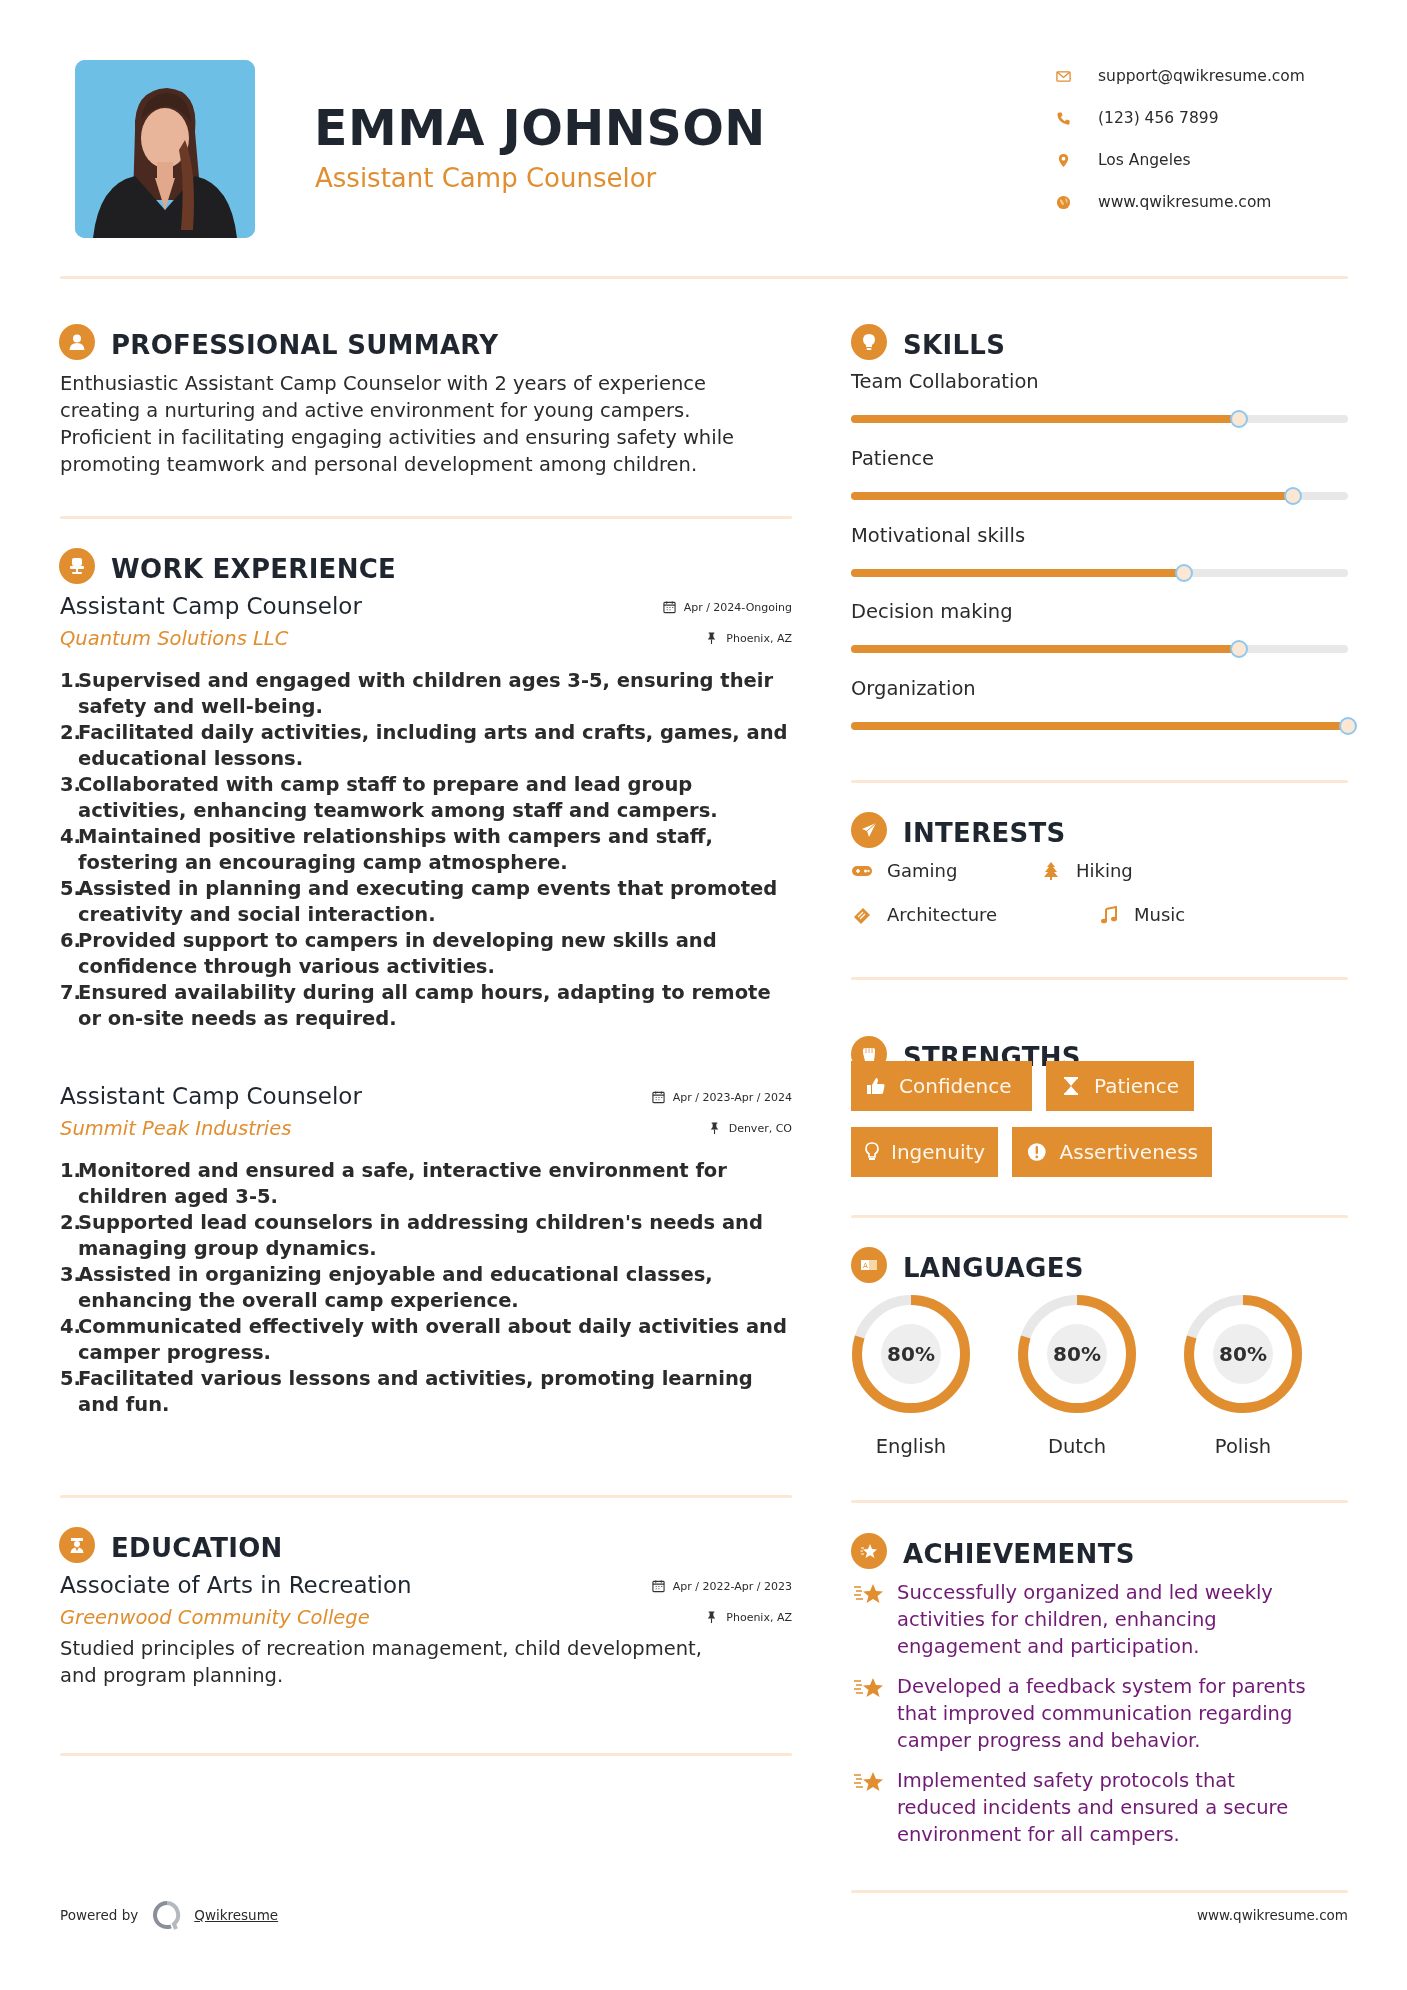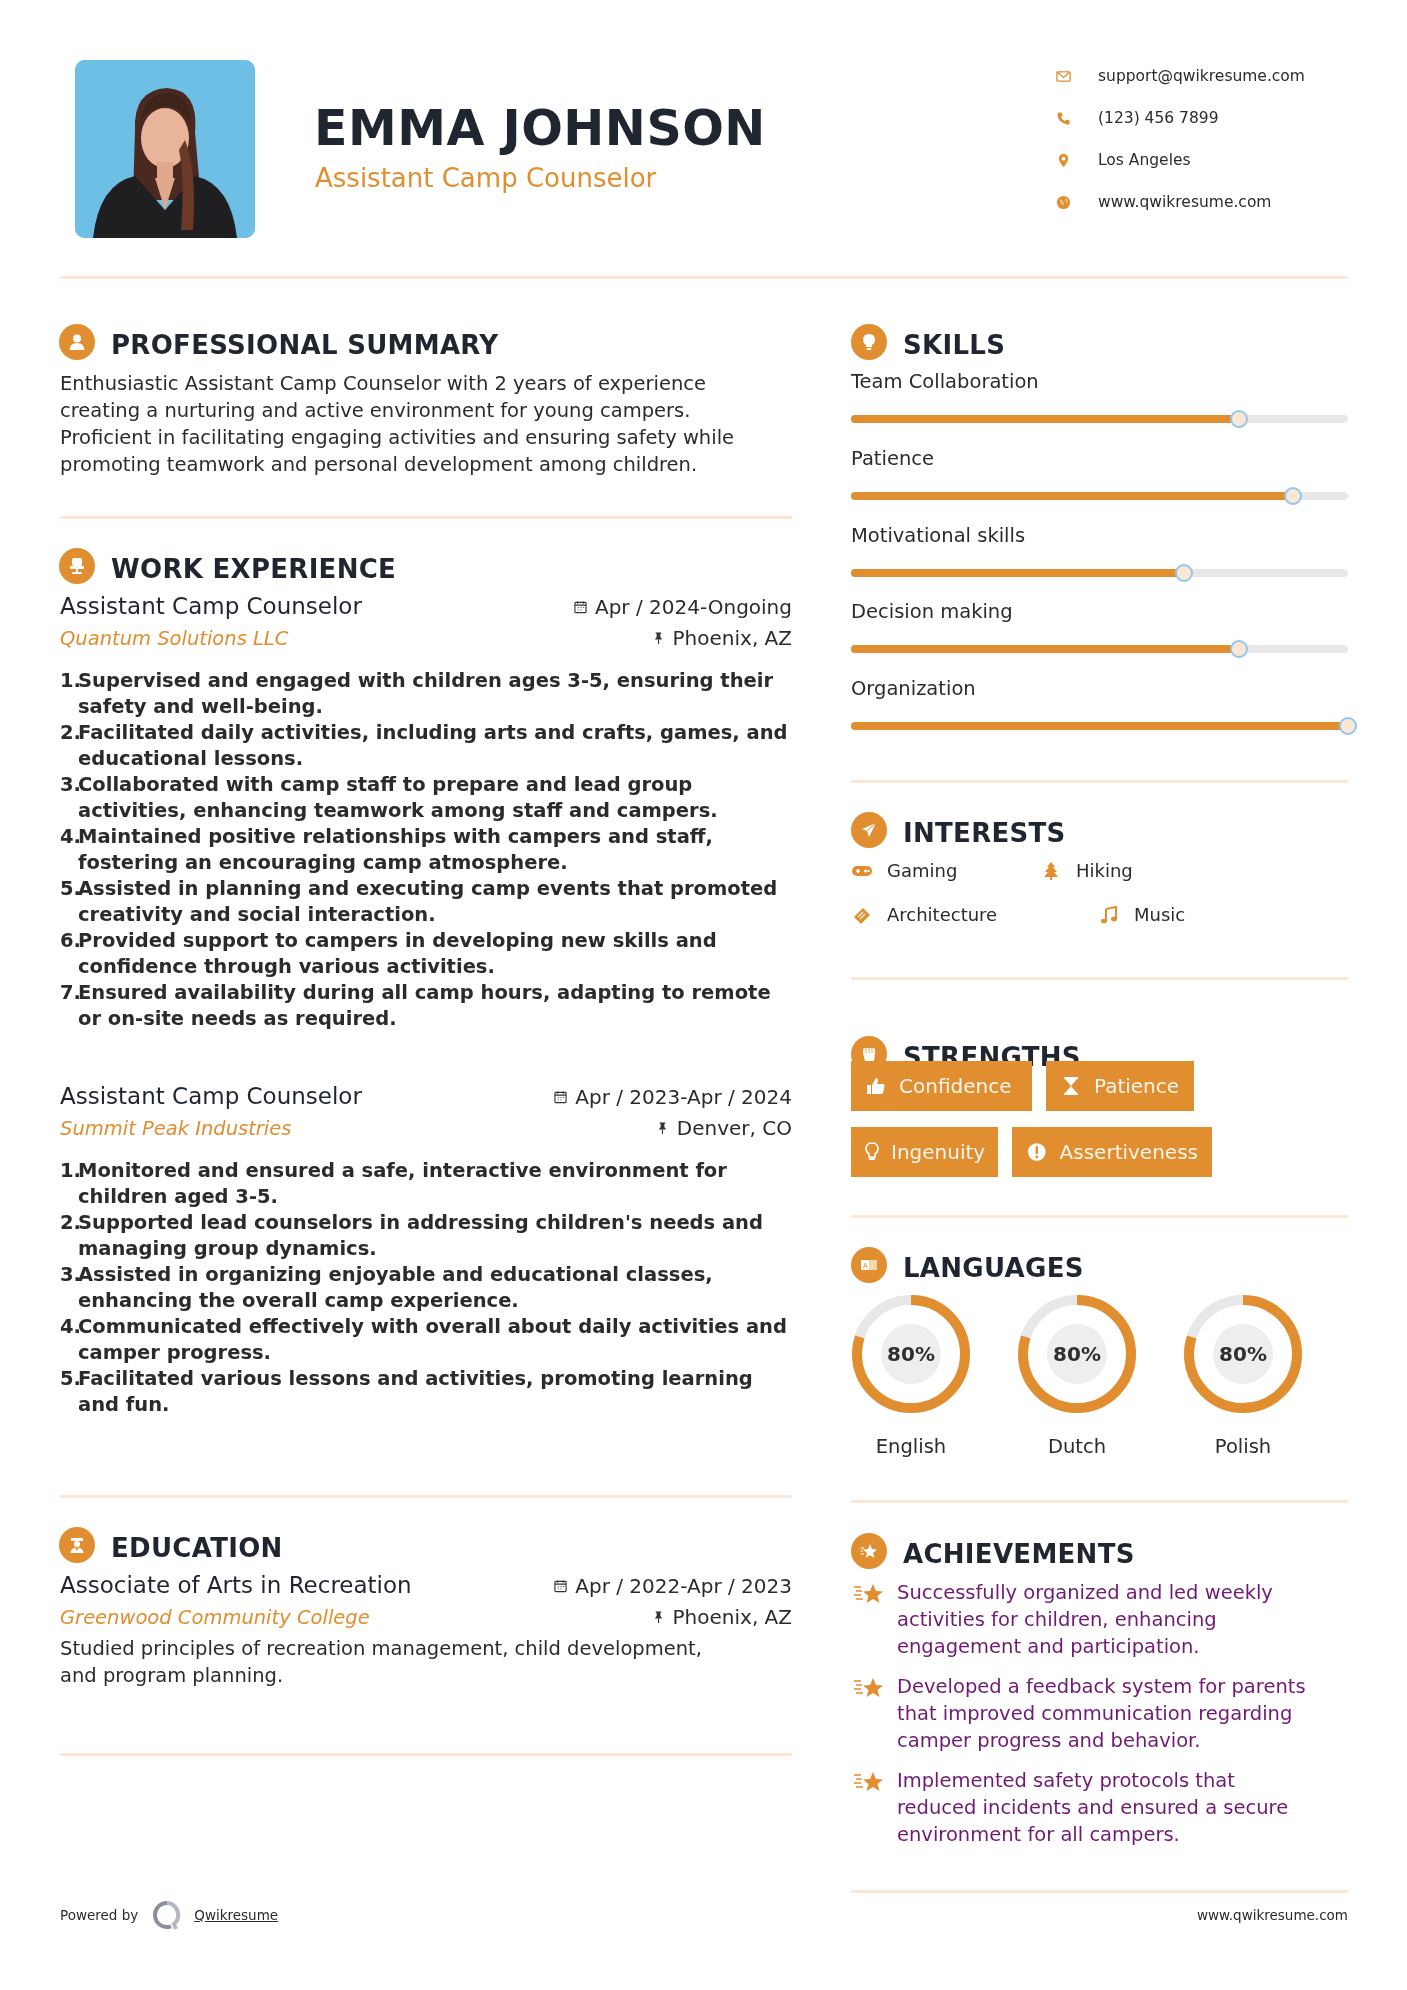--- a/index.html
+++ b/index.html
@@ -27,21 +27,21 @@
   .sec-icon { width: 36px; height: 36px; border-radius: 50%; background: #e08e2f; display: flex; align-items: center; justify-content: center; margin-right: 16px; }
   .sec-icon svg { width: 20px; height: 20px; }
   .sec-title { font-weight: bold; font-size: 26px; color: #1f2630; letter-spacing: 0.3px; }
 
   .para { position: absolute; font-size: 19.5px; line-height: 27px; color: #2b2b2b; }
 
   
   .job { position: absolute; left: 60px; width: 732px; }
   .job-row { display: flex; justify-content: space-between; align-items: baseline; }
   .job-title { font-size: 23px; color: #1f2630; }
-  .job-meta { font-size: 20px; color: #2b2b2b; display: flex; align-items: center; padding-left: 36px; }
+  .job-meta { font-size: 11px; color: #2b2b2b; display: flex; align-items: center; padding-left: 36px; }
   .job-meta svg { width: 13px; height: 14px; margin-right: 8px; }
   .company { font-size: 19.5px; color: #e08e2f; margin-top: 8px; font-style: italic; }
   .job-list { margin-top: 18px; list-style: none; }
   .job-list li { font-size: 19.5px; line-height: 26px; color: #2b2b2b; padding-left: 18px; text-indent: -18px; font-weight: bold; }
   .job-list li .num { display: inline-block; width: 18px; text-indent: 0; }
 
   
   .skill { position: absolute; left: 851px; width: 497px; }
   .skill-label { font-size: 19.5px; color: #2b2b2b; }
   .skill-track { position: relative; margin-top: 22px; height: 8px; background: #e8e8e8; border-radius: 4px; }

